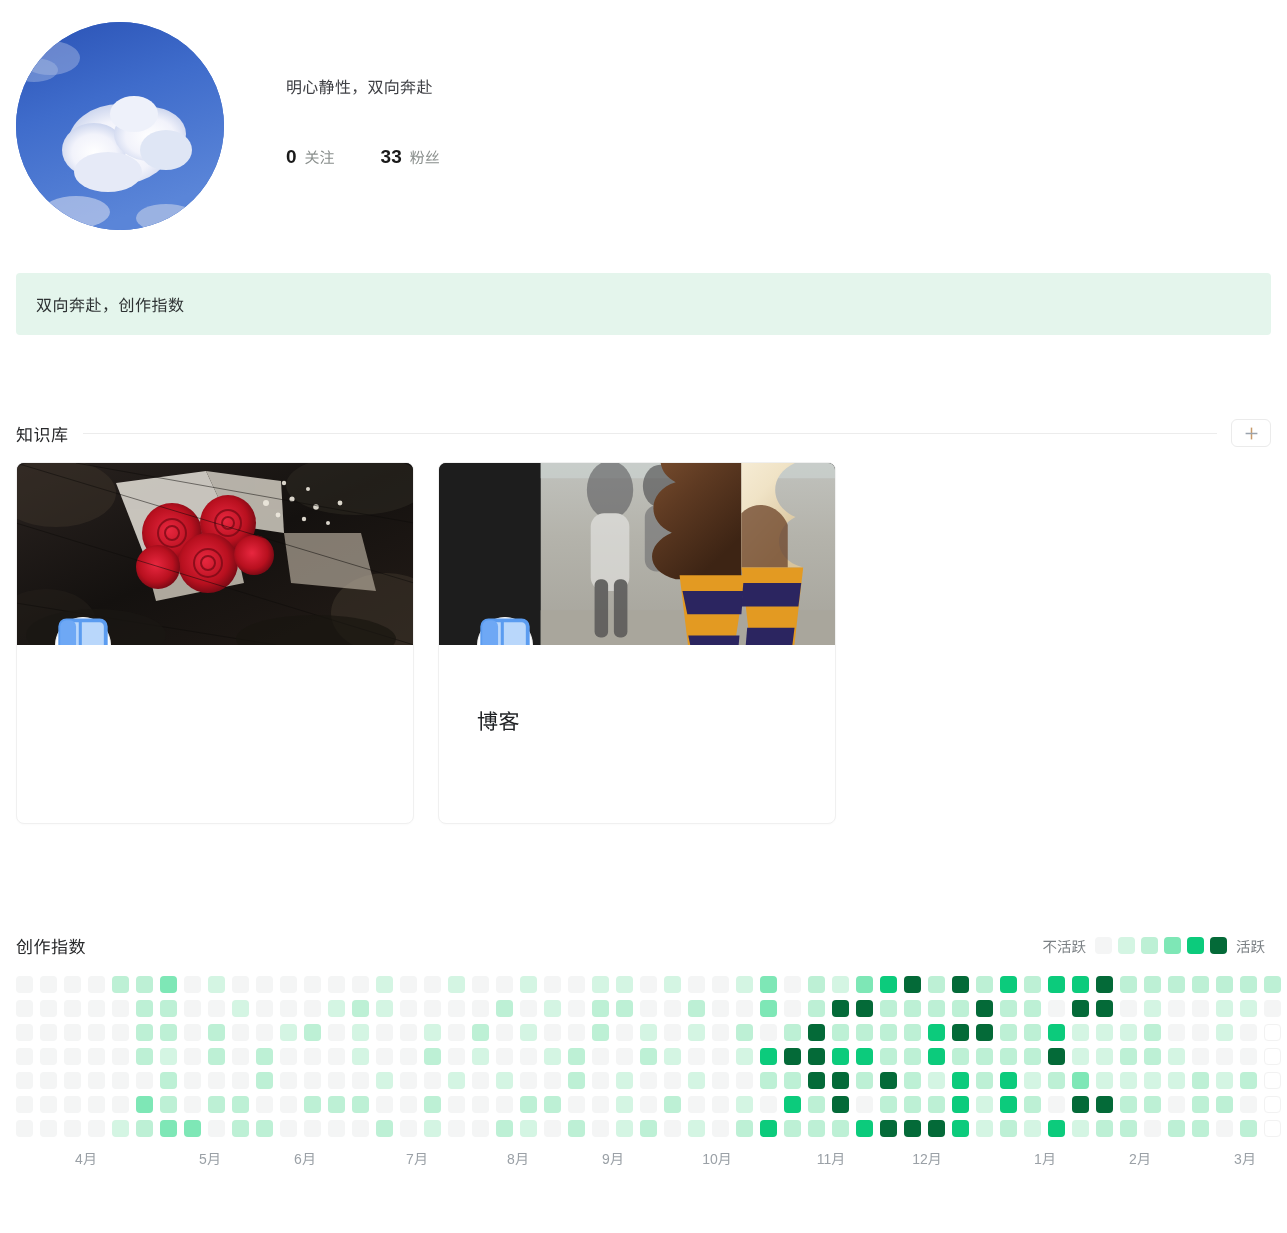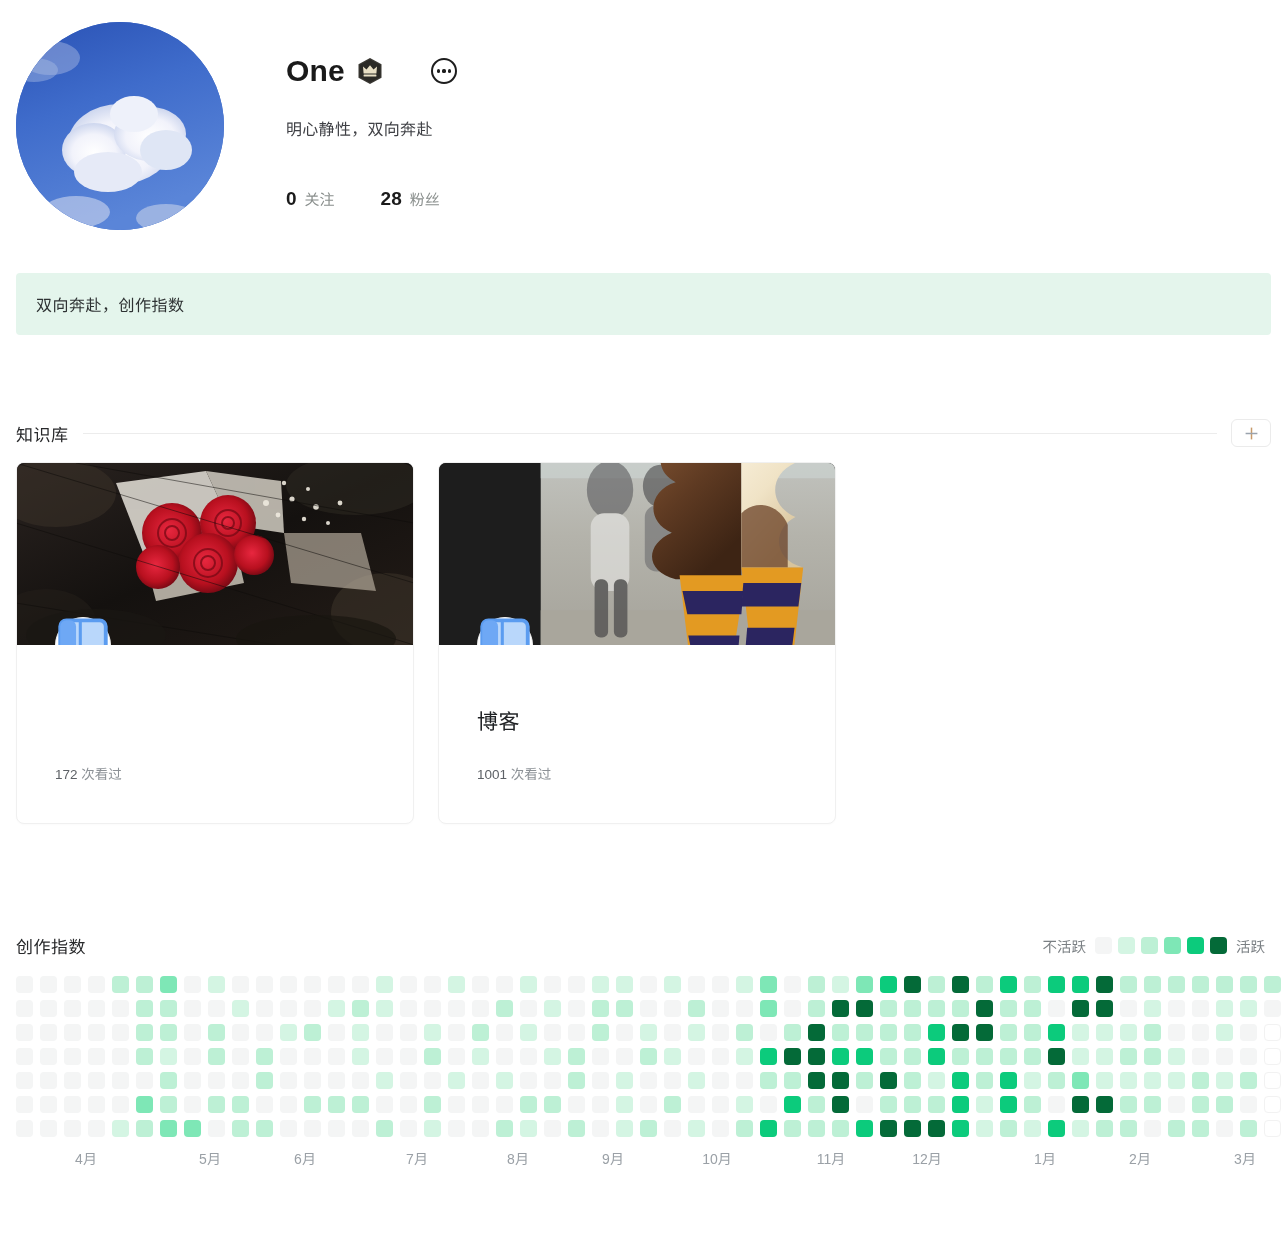--- a/index.html
+++ b/index.html
@@ -305,46 +305,30 @@
         <ellipse cx="92" cy="150" rx="34" ry="20" fill="#e6eaf7"></ellipse>
       </g>
       <g opacity="0.6">
         <ellipse cx="60" cy="190" rx="34" ry="16" fill="#cfd8ef"></ellipse>
         <ellipse cx="150" cy="196" rx="30" ry="14" fill="#c5d0ea"></ellipse>
       </g>
     </svg>
   </div>
 
   <div class="profile-info">
-    <div class="name-row">
-      <span class="display-name">One</span>
-
-      <svg class="crown-badge" viewBox="0 0 26 28">
-        <polygon points="13,1 24.5,7.2 24.5,20.8 13,27 1.5,20.8 1.5,7.2" fill="#3a3833"></polygon>
-        <polygon points="13,2.4 23.3,8 23.3,20 13,25.6 2.7,20 2.7,8" fill="#2b2a26"></polygon>
-        <path d="M6.6 16.6 L6.0 9.6 L9.5 12.4 L13 8.2 L16.5 12.4 L20 9.6 L19.4 16.6 Z" fill="#e8dfc4"></path>
-        <rect x="6.6" y="17.4" width="12.8" height="2.1" rx="0.6" fill="#e8dfc4"></rect>
-      </svg>
-
-      <div class="more-btn">
-        <i></i>
-        <i></i>
-        <i></i>
-      </div>
-    </div>
 
     <div class="bio">明心静性，双向奔赴</div>
 
     <div class="stats">
       <div class="stat">
         <span class="stat-num">0</span>
         <span class="stat-label">关注</span>
       </div>
       <div class="stat">
-        <span class="stat-num">28</span>
+        <span class="stat-num">33</span>
         <span class="stat-label">粉丝</span>
       </div>
     </div>
   </div>
 </div>
 
 <div class="banner">双向奔赴，创作指数</div>
 
 <div class="section-head">
   <span class="section-title">知识库</span>
@@ -433,24 +417,20 @@
       </svg>
       <div class="kb-icon">
         <svg width="26" height="28" viewBox="0 0 26 28">
           <rect x="1.2" y="1.2" width="23.6" height="25.6" rx="3.2" fill="#b9d7fb" stroke="#5b9cf0" stroke-width="2"></rect>
           <rect x="1.2" y="1.2" width="8.2" height="25.6" rx="3.2" fill="#6ea8f5"></rect>
           <line x1="11.6" y1="1.2" x2="11.6" y2="26.8" stroke="#5b9cf0" stroke-width="1.6"></line>
         </svg>
       </div>
     </div>
     <div class="kb-body">
-      <div class="kb-meta">
-        <b>172</b>
-        <span>次看过</span>
-      </div>
     </div>
   </div>
 
   <div class="kb-card">
     <div class="kb-cover">
       <svg viewBox="0 0 398 182" preserveAspectRatio="none">
         <defs>
           <linearGradient id="choco" x1="0" y1="0" x2="0.5" y2="1">
             <stop offset="0%" stop-color="#8a5a37"></stop>
             <stop offset="55%" stop-color="#5e3a22"></stop>
@@ -525,24 +505,20 @@
       <div class="kb-icon">
         <svg width="26" height="28" viewBox="0 0 26 28">
           <rect x="1.2" y="1.2" width="23.6" height="25.6" rx="3.2" fill="#b9d7fb" stroke="#5b9cf0" stroke-width="2"></rect>
           <rect x="1.2" y="1.2" width="8.2" height="25.6" rx="3.2" fill="#6ea8f5"></rect>
           <line x1="11.6" y1="1.2" x2="11.6" y2="26.8" stroke="#5b9cf0" stroke-width="1.6"></line>
         </svg>
       </div>
     </div>
     <div class="kb-body">
       <div class="kb-title">博客</div>
-      <div class="kb-meta">
-        <b>1001</b>
-        <span>次看过</span>
-      </div>
     </div>
   </div>
 </div>
 
 <div class="index-head">
   <span class="index-title">创作指数</span>
   <div class="legend">
     <span class="legend-text">不活跃</span>
     <span class="legend-swatches">
         <i style="background: rgb(244, 245, 245);"></i>

